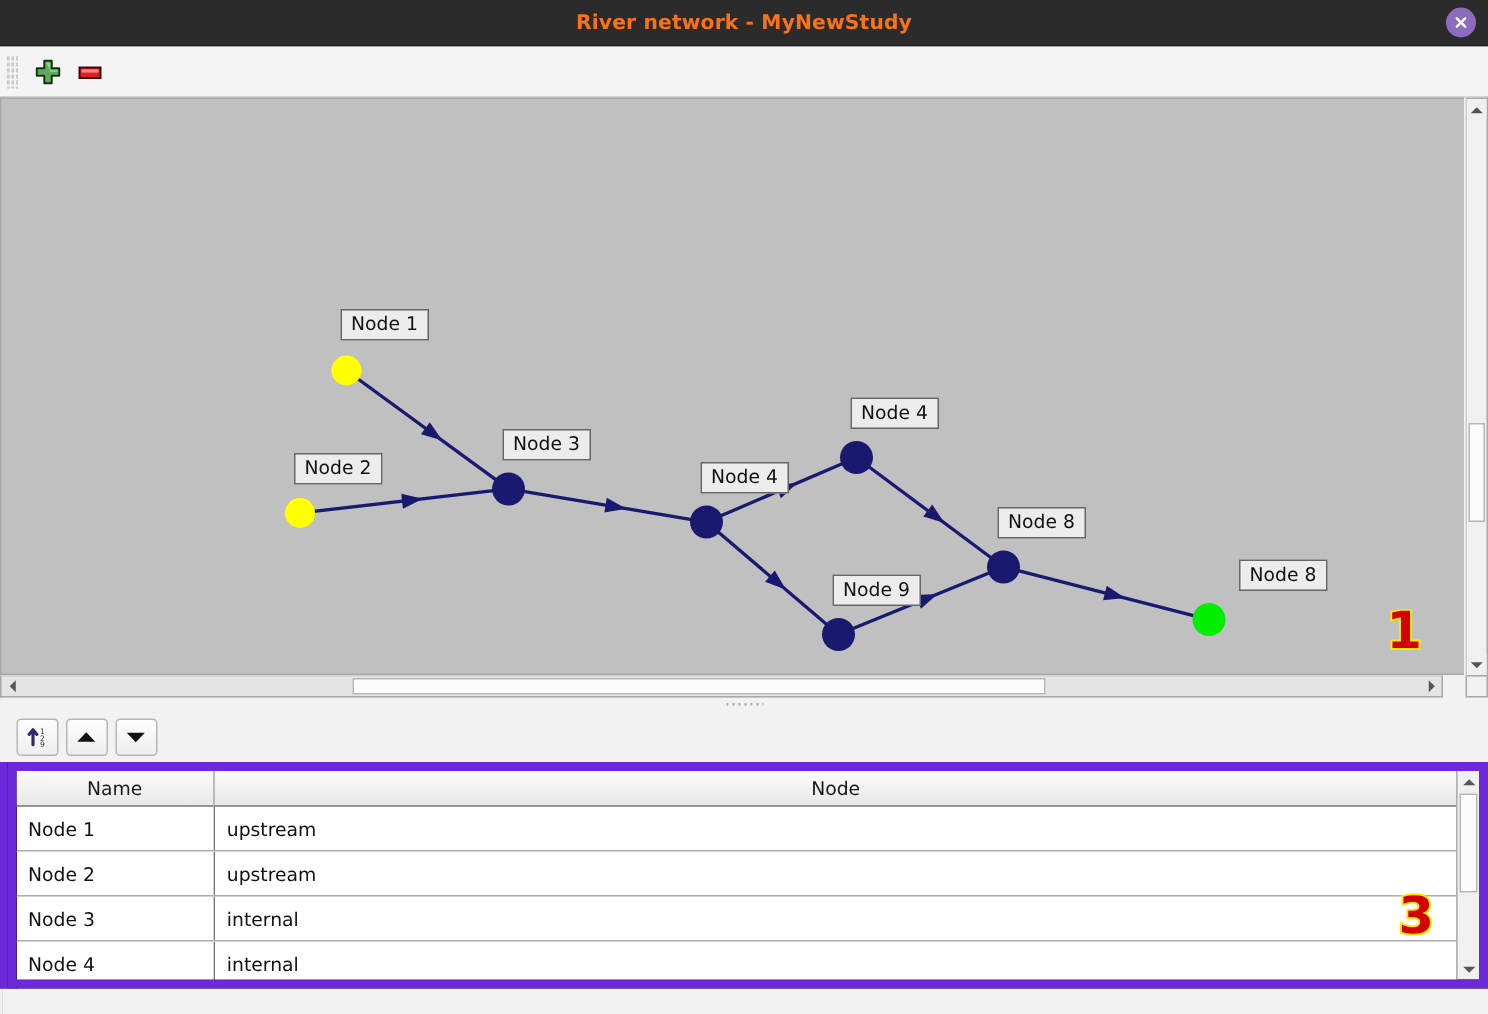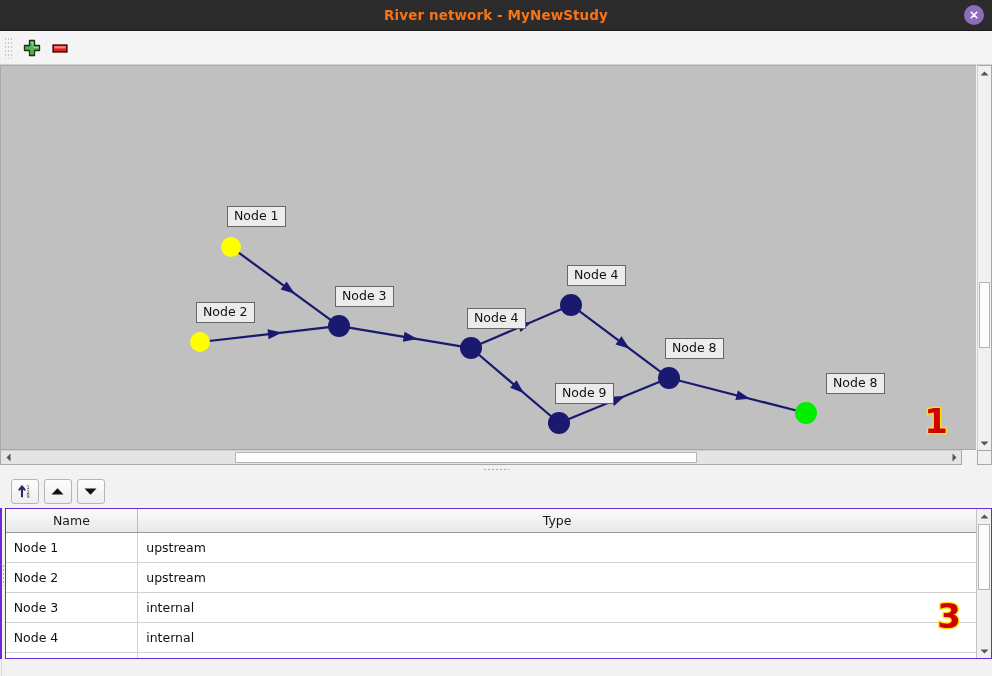--- a/index.html
+++ b/index.html
@@ -223,21 +223,21 @@
     border: 1px solid #b6b6b6;
     border-radius: 3px;
     display: flex; align-items: center; justify-content: center;
     cursor: pointer;
   }
 
   .table-area {
     flex: 1 1 auto;
     display: flex;
     min-height: 0;
-    border: 1px solid #6d28d9;
+    border: 6px solid #6d28d9;
     background: #0f172a;
     position: relative;
     overflow: hidden;
   }
   .table-scroll {
     flex: 1 1 auto;
     overflow: hidden;
     position: relative;
     min-width: 0;
   }
@@ -491,21 +491,21 @@
       <div class="table-area">
         <div class="table-scroll">
           <table class="grid">
             <colgroup>
                 <col style="width:132px">
                 <col>
               </colgroup>
             <thead>
               <tr>
                 <th>Name</th>
-                <th>Type</th>
+                <th>Node</th>
               </tr>
             </thead>
             <tbody id="node-body">
                 <tr>
                   <td>Node 1</td>
                   <td>upstream</td>
                 </tr>
                 <tr>
                   <td>Node 2</td>
                   <td>upstream</td>

